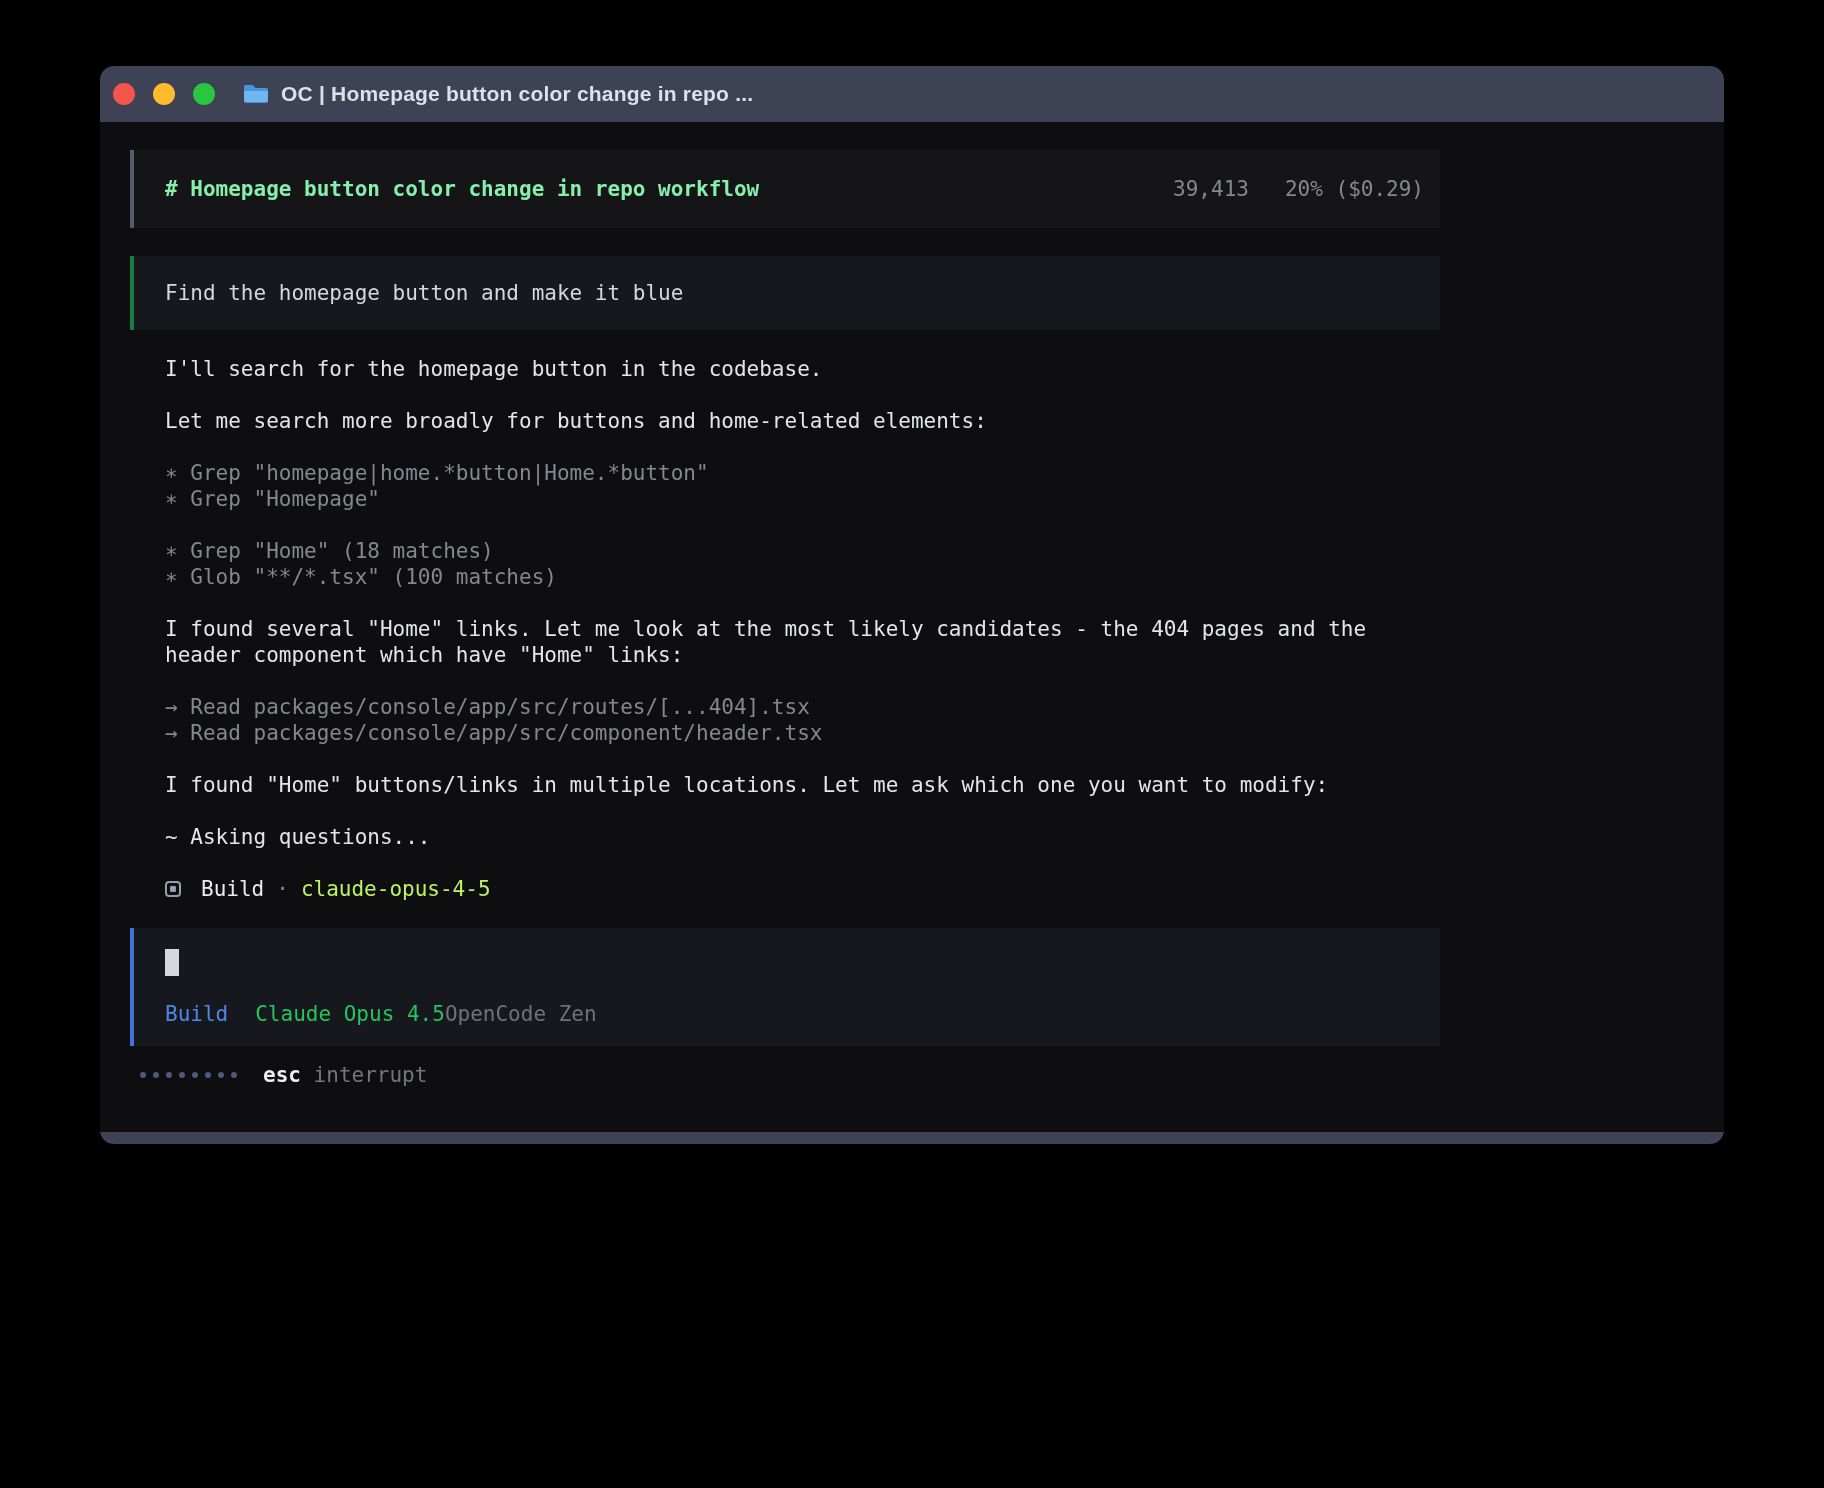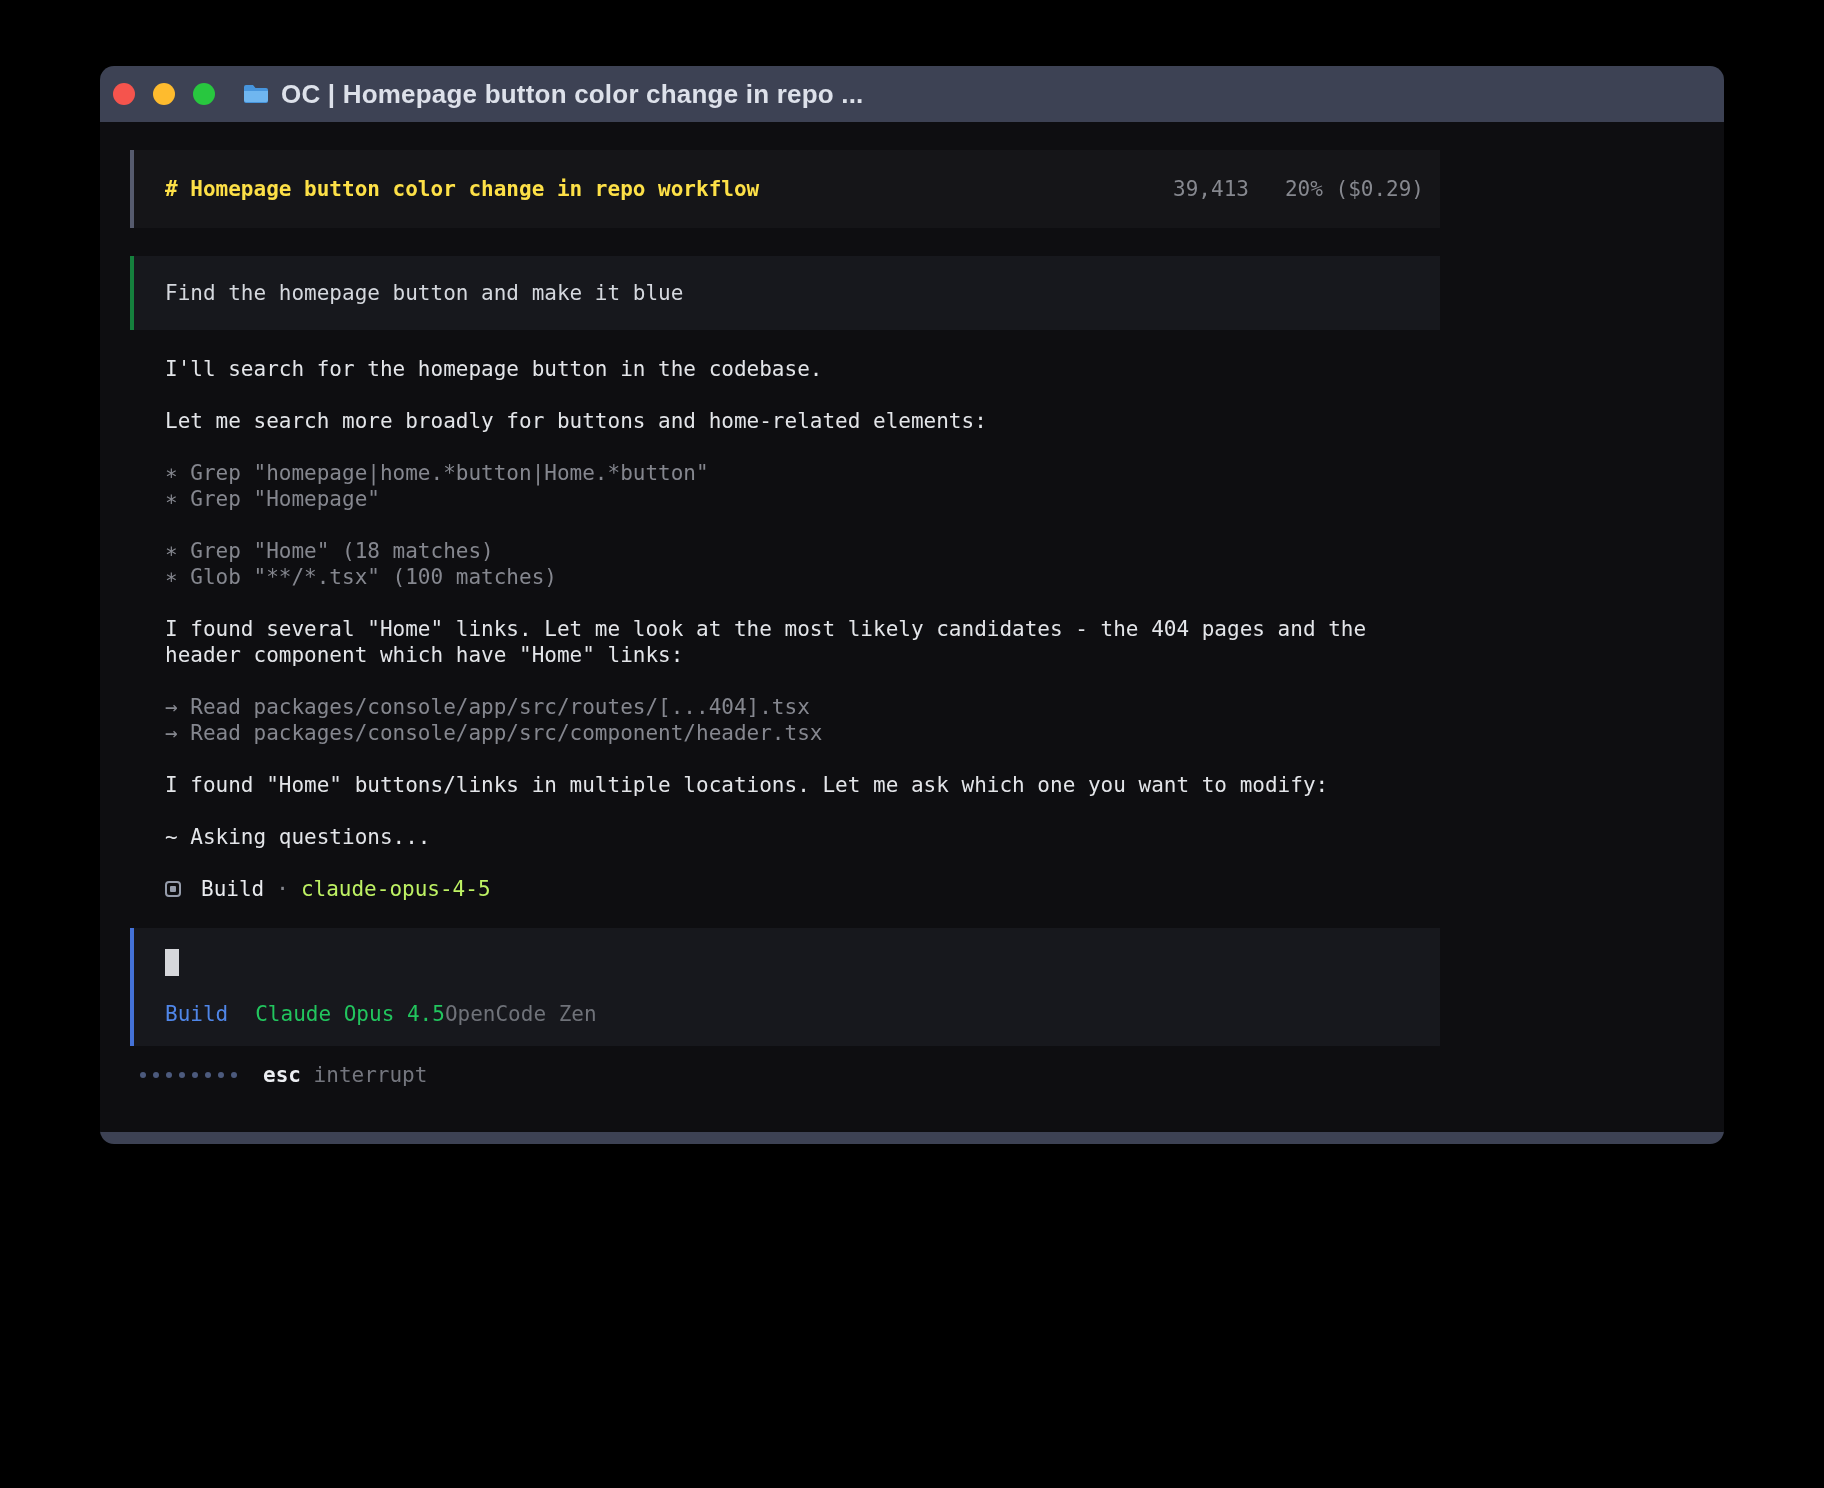--- a/index.html
+++ b/index.html
@@ -25,21 +25,21 @@
     display: flex;
     align-items: center;
     font-family: "Liberation Sans", sans-serif;
   }
   .traffic-lights { display: flex; gap: 18px; margin-left: 13px; }
   .tl { width: 22px; height: 22px; border-radius: 50%; display: inline-block; }
   .tl.red    { background: #f5544d; }
   .tl.yellow { background: #febb2e; }
   .tl.green  { background: #28c73f; }
   .title-group { display: flex; align-items: center; gap: 12px; margin-left: 28px; }
-  .window-title { color: #dde1ea; font-weight: bold; font-size: 26px; letter-spacing: 0.2px; }
+  .window-title { color: #dde1ea; font-weight: bold; font-size: 21px; letter-spacing: 0.2px; }
 
   .terminal {
     flex: 1;
     background: #0e0e11;
     overflow: hidden;
   }
   .content {
     width: 1310px;
     margin-left: 30px;
     font-size: 21px;
@@ -50,21 +50,21 @@
   .session-header {
     margin-top: 28px;
     height: 78px;
     background: #151518;
     border-left: 4px solid #565b6e;
     display: flex;
     align-items: center;
     justify-content: space-between;
     padding: 0 16px 0 31px;
   }
-  .session-title { font-weight: bold; color: #fde047; }
+  .session-title { font-weight: bold; color: #86efac; }
   .header-stats { display: flex; gap: 36px; color: #86888f; }
 
   .user-message {
     margin-top: 28px;
     background: #17181d;
     border-left: 4px solid #15803d;
     padding: 24px 24px 24px 31px;
     color: #d5d8de;
   }
 

